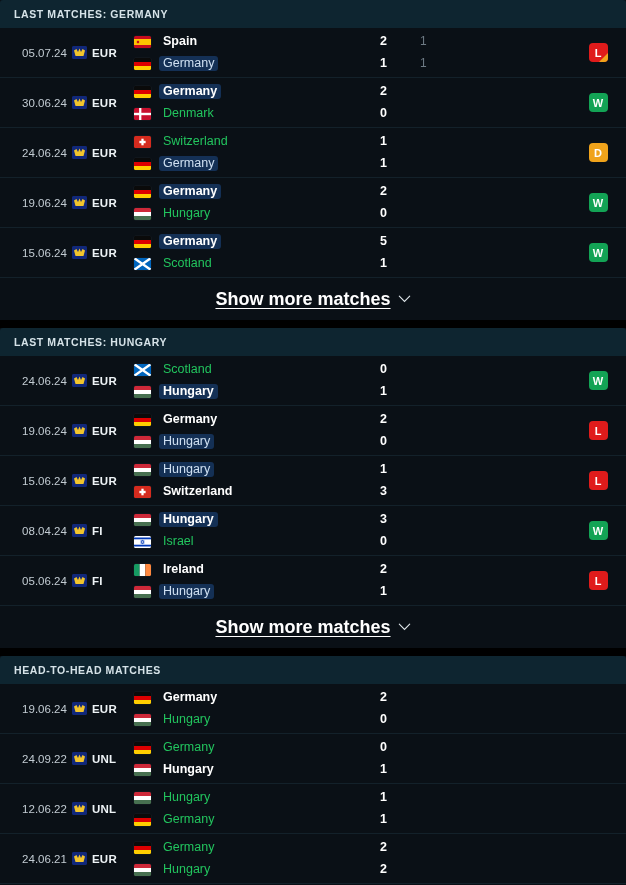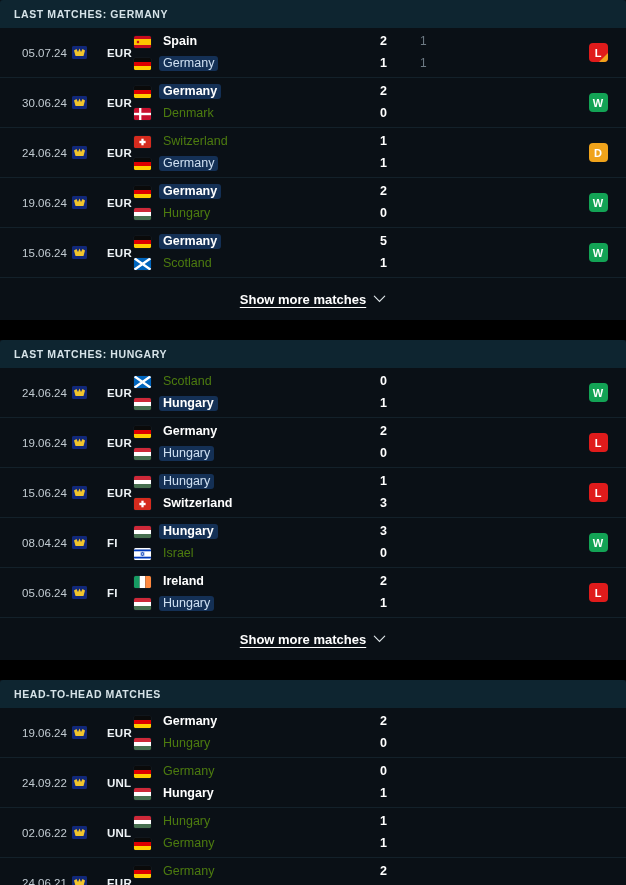--- a/index.html
+++ b/index.html
@@ -11,21 +11,21 @@
 
   body {
     font-family: "Liberation Sans", sans-serif;
     color: #e9eef2;
     -webkit-font-smoothing: antialiased;
   }
 
   .page { width: 626px; background: #000; }
 
   
-  .section { background: #0a1016; margin-bottom: 12px; }
+  .section { background: #0a1016; margin-bottom: 0; }
   .section-gap { height: 8px; background: #000; }
 
   .section-header {
     background: #0e2530;
     padding: 8px 14px 8px 14px;
     font-size: 10.5px;
     font-weight: bold;
     letter-spacing: 0.6px;
     color: #d6e3e8;
     text-transform: uppercase;
@@ -53,21 +53,21 @@
     font-size: 11.5px;
     color: #c3ccd3;
     padding-left: 17px;
   }
 
   .cell-comp {
     width: 62px;
     flex: 0 0 62px;
     display: flex;
     align-items: center;
-    gap: 20px;
+    gap: 5px;
   }
 
   .comp-icon {
     width: 15px;
     height: 13px;
     flex: 0 0 15px;
     border-radius: 2px;
     background: #11287a;
     position: relative;
     overflow: hidden;
@@ -105,21 +105,21 @@
     margin-left: 0px;
     border-radius: 1.5px;
     overflow: hidden;
     display: block;
     box-shadow: 0 0 0 0.5px rgba(255,255,255,0.06);
   }
   .flag svg { display: block; width: 100%; height: 100%; }
 
   .team-name {
     font-size: 12.5px;
-    color: #4d7c0f;
+    color: #22c55e;
     margin-left: 8px;
     white-space: nowrap;
     padding: 1px 4px;
     border-radius: 3px;
     line-height: 13px;
   }
   .team-name.winner { color: #ffffff; font-weight: bold; }
   .team-name.highlight { background: #143055; color: #cfe0f2; }
   .team-name.highlight.winner { background: #143055; color: #ffffff; }
 
@@ -198,21 +198,21 @@
   .show-more-wrap {
     background: #0a1016;
     height: 42px;
     display: flex;
     align-items: center;
     justify-content: center;
     gap: 7px;
     cursor: pointer;
   }
   .show-more-text {
-    font-size: 13px;
+    font-size: 18px;
     font-weight: bold;
     color: #ffffff;
     text-decoration: underline;
     text-underline-offset: 3px;
   }
   .chev {
     width: 13px;
     height: 8px;
     display: block;
   }
@@ -782,21 +782,21 @@
             <div class="score-val">0</div>
             <div class="score-val">1</div>
           </div>
           <div class="cell-score2">
             <div class="score2-val"></div>
             <div class="score2-val"></div>
           </div>
           <div class="cell-result"></div>
         </div>
         <div class="match-row">
-          <div class="cell-date">02.06.22</div>
+          <div class="cell-date">12.06.22</div>
           <div class="cell-comp">
             <span class="comp-icon">
               <svg viewBox="0 0 30 26" preserveAspectRatio="none">
                 <rect width="30" height="26" fill="#11287a"></rect>
                 <path d="M4 9 L9 6 L12 12 L15 5 L18 12 L21 6 L26 9 L23 20 L7 20 Z" fill="#f2c52c"></path>
               </svg>
             </span>
             <span class="comp-label">UNL</span>
           </div>
           <div class="cell-teams">

